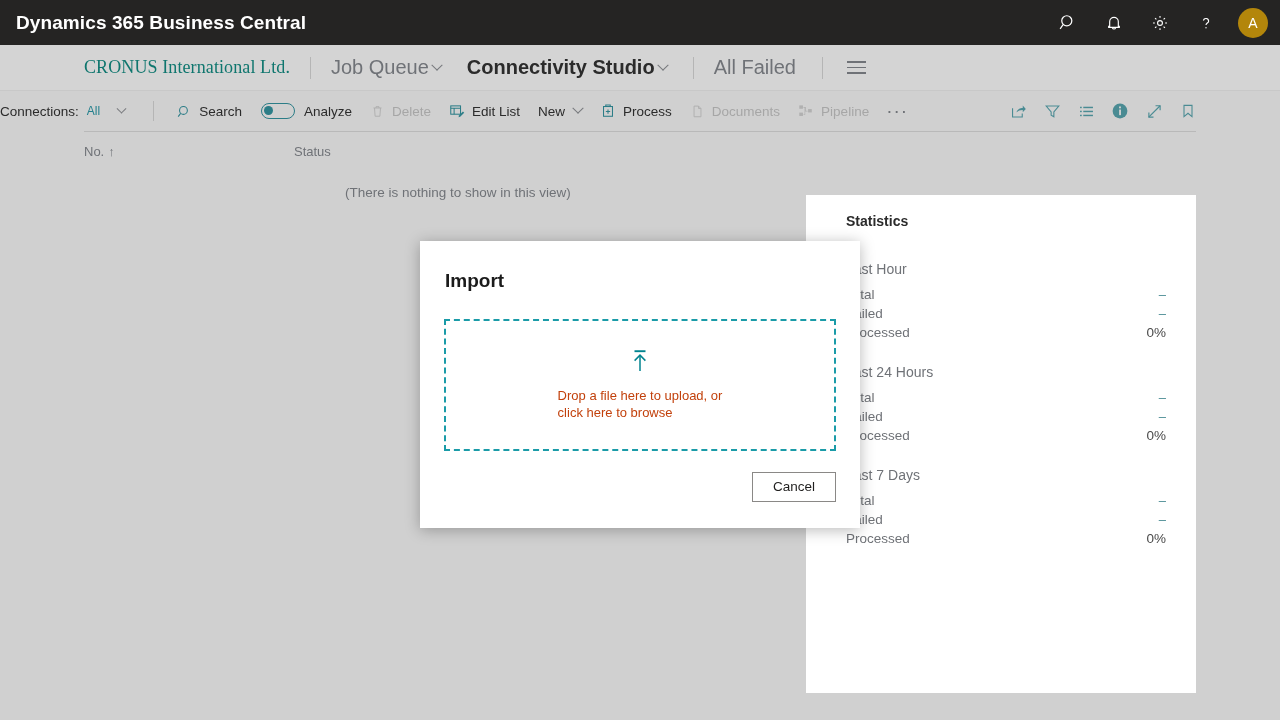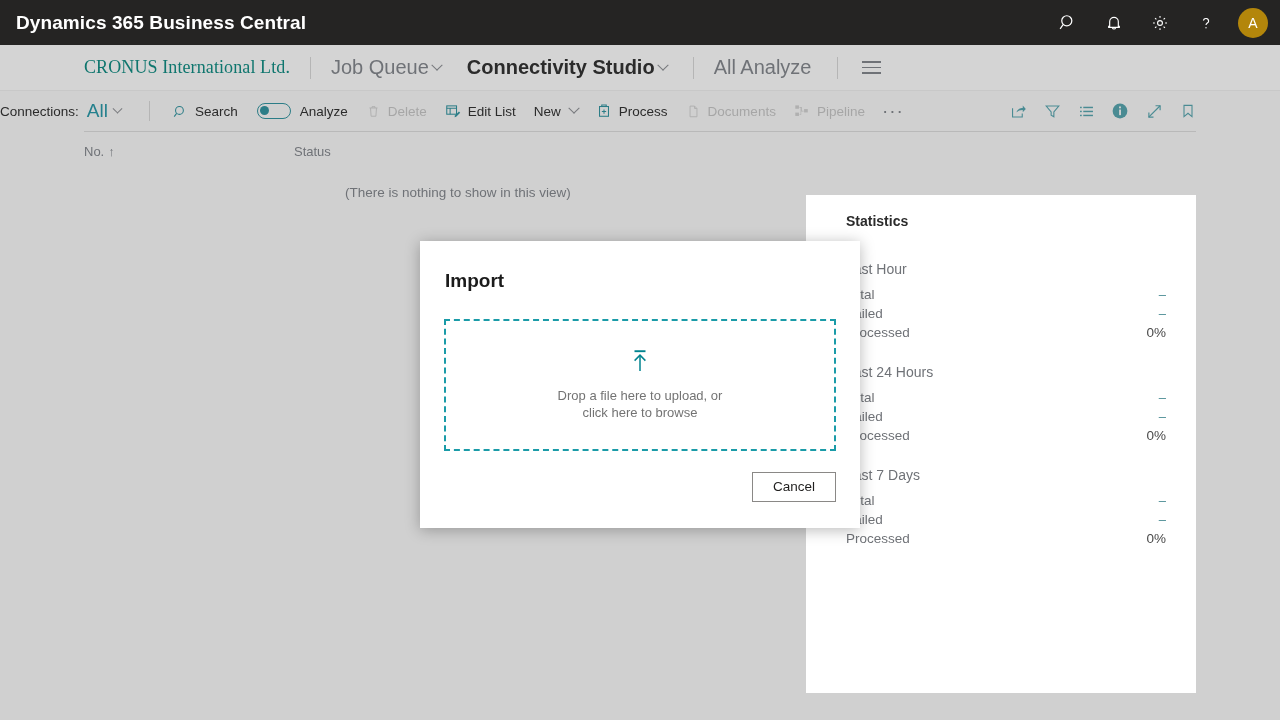--- a/index.html
+++ b/index.html
@@ -70,22 +70,22 @@
 
   
   .toolbar {
     height: 40px; display: flex; align-items: center;
     padding-right: 78px;
     background: #d0d0d0;
     position: relative; z-index: 3;
   }
   .tb-label { font-size: 13.5px; color: #2b2b2b; margin-right: 8px; white-space: nowrap; }
   .tb-filterval {
-    font-size: 19px; color: #24808d; display: flex;
-    align-items: center; gap: 6px; cursor: pointer; margin-right: 14px;
+    font-size: 12px; color: #24808d; display: flex;
+    align-items: center; gap: 18px; cursor: pointer; margin-right: 14px;
   }
   .tb-filterval .chev { border-color: #77797d; width: 7px; height: 7px; }
   .tb-sep { width: 1px; height: 20px; background: #b5b5b5; margin: 0 14px; }
   .tb-btn {
     display: flex; align-items: center; gap: 7px;
     font-size: 13.5px; color: #2b2b2b;
     padding: 4px 9px; cursor: pointer; white-space: nowrap;
   }
   .tb-btn.disabled { color: #a6a6a6; cursor: default; }
   .tb-btn .ic { display: flex; color: #2c7d87; }
@@ -166,21 +166,21 @@
   .dropzone {
     margin-top: 27px;
     height: 132px;
     border: 2px dashed #1a9ba8;
     display: flex; flex-direction: column;
     align-items: center; justify-content: center;
     cursor: pointer;
   }
   .dz-icon { color: #00838f; margin-bottom: 9px; }
   .dz-text {
-    font-size: 13px; color: #737373; text-align: center;
+    font-size: 13px; color: #c2410c; 
     line-height: 17px;
   }
   .dlg-footer {
     flex: 1; display: flex; align-items: center;
     justify-content: flex-end; padding-bottom: 6px;
   }
   .btn-cancel {
     min-width: 84px; height: 30px;
     background: #ffffff; border: 1px solid #8a8886;
     font-size: 13.5px; color: #201f1e;
@@ -229,21 +229,21 @@
   <div class="nav-item">
     <span>Job Queue</span>
     <span class="chev"></span>
   </div>
   <div class="nav-item active">
     <span>Connectivity Studio</span>
     <span class="chev"></span>
   </div>
   <div class="nav-sep" style="margin-left:0;"></div>
   <div class="nav-item">
-    <span>All Analyze</span>
+    <span>All Failed</span>
   </div>
   <div class="nav-sep" style="margin-left:0;"></div>
   <div class="hamburger">
     <i></i>
     <i></i>
     <i></i>
   </div>
 </div>
 
 <div class="toolbar">

